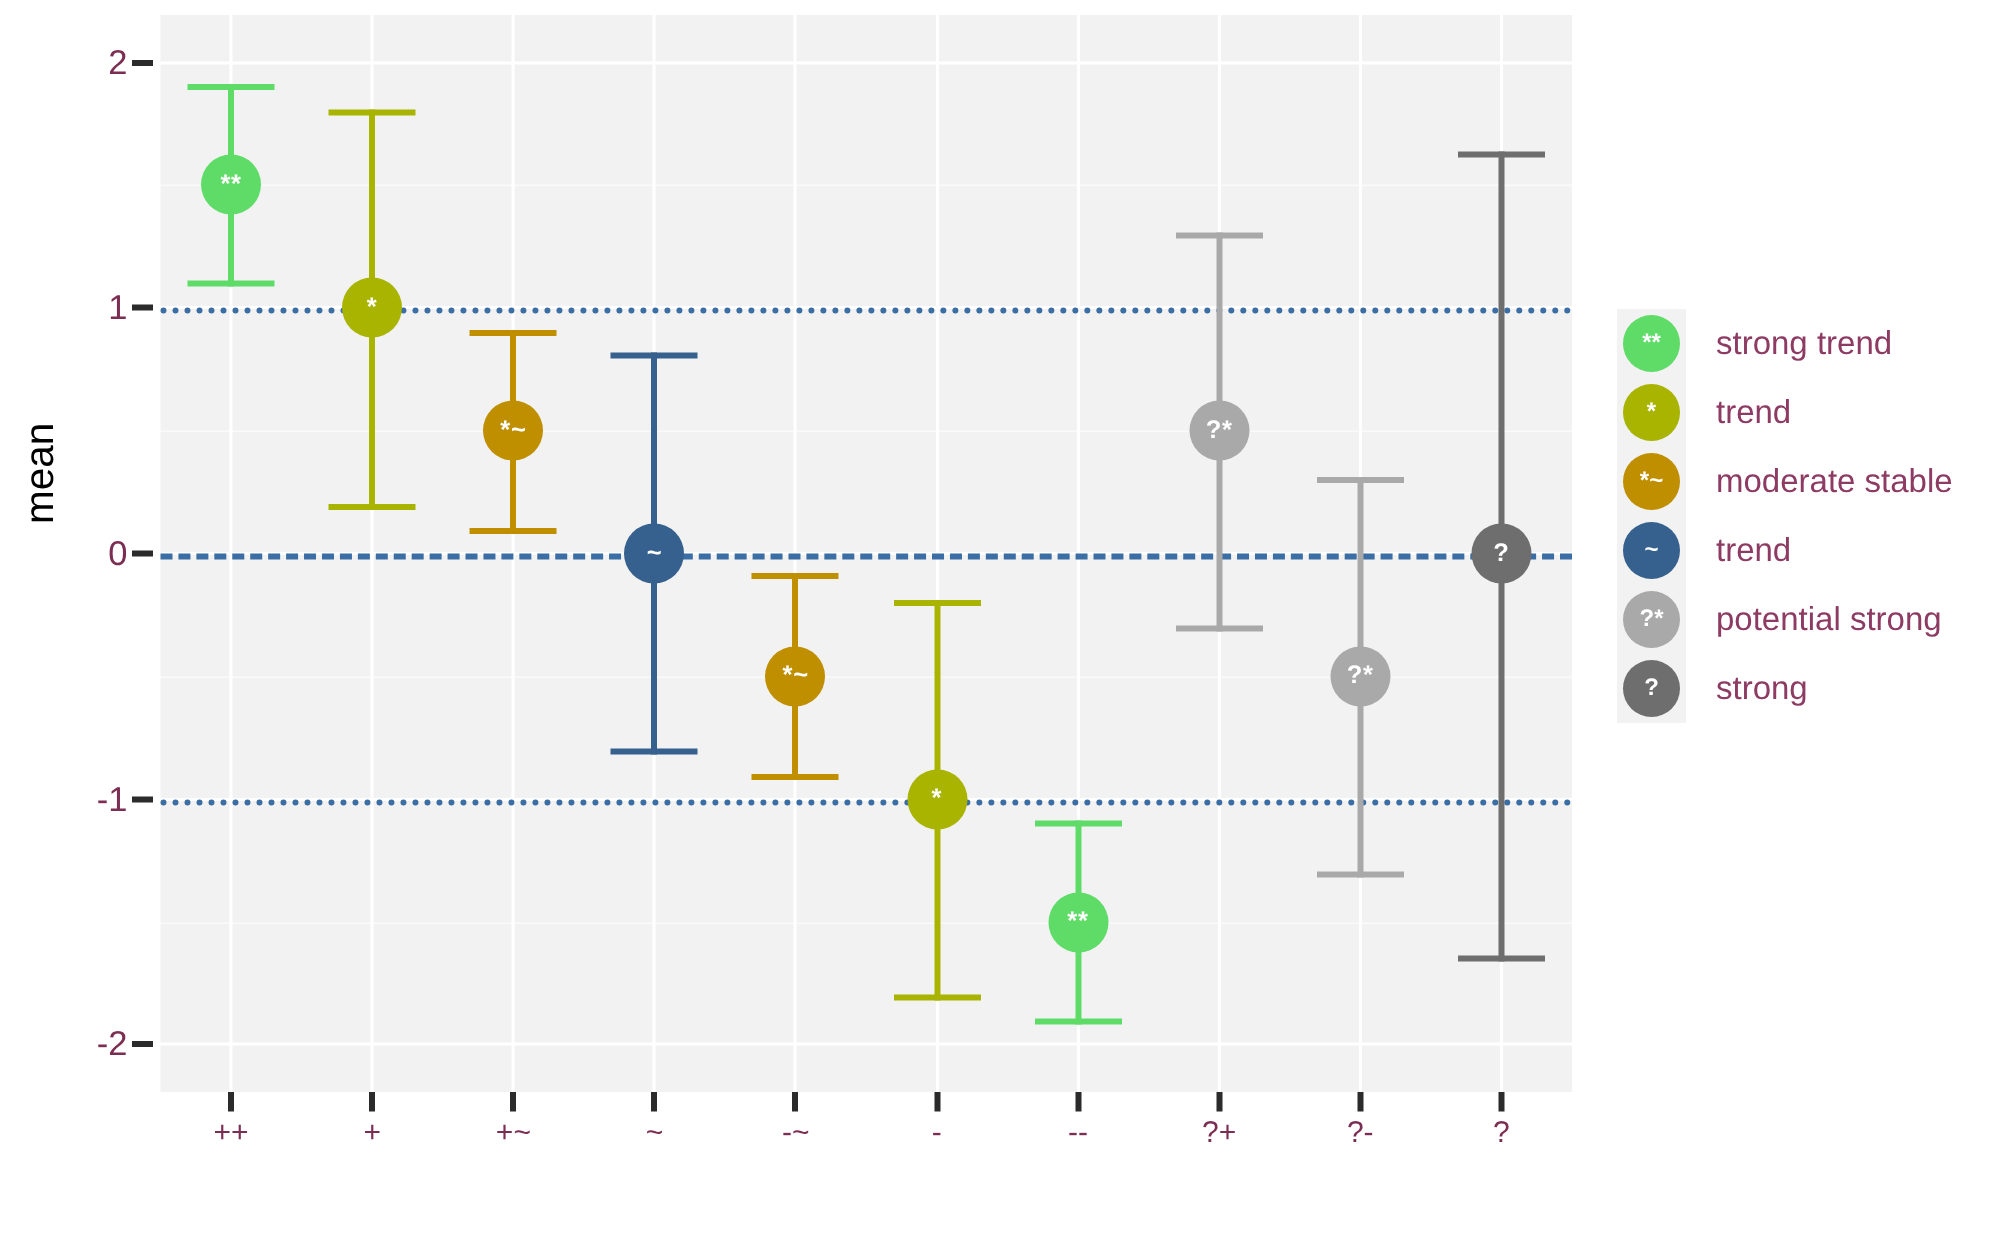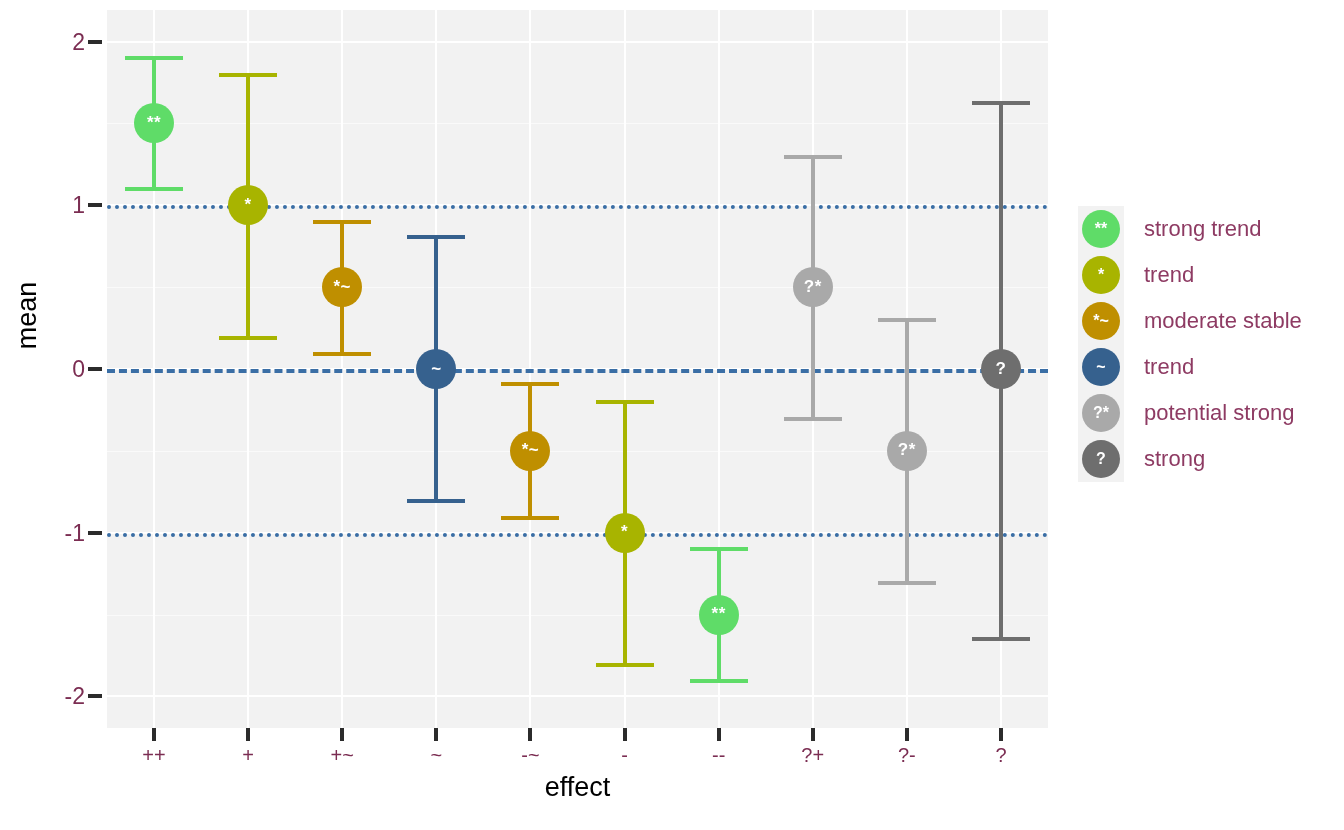--- a/index.html
+++ b/index.html
@@ -377,21 +377,20 @@
       <div class="xtl" style="left: 517.55px;">-</div>
       <div class="xtick-mark" style="left: 611.65px;"></div>
       <div class="xtl" style="left: 611.65px;">--</div>
       <div class="xtick-mark" style="left: 705.75px;"></div>
       <div class="xtl" style="left: 705.75px;">?+</div>
       <div class="xtick-mark" style="left: 799.85px;"></div>
       <div class="xtl" style="left: 799.85px;">?-</div>
       <div class="xtick-mark" style="left: 893.95px;"></div>
       <div class="xtl" style="left: 893.95px;">?</div>
     </div>
-  <div class="axis-title-x">effect</div>
 
   <div class="legend">
     <div class="legend-items" id="legend-items">
       <div class="legend-keycol" id="legend-keycol" style="height: 276px;"></div>
     <div class="legend-row">
           <div class="legend-key">
             <div class="legend-dot" style="background: rgb(95, 220, 104);">**</div>
           </div>
           <div class="legend-label">strong trend</div>
         </div>

